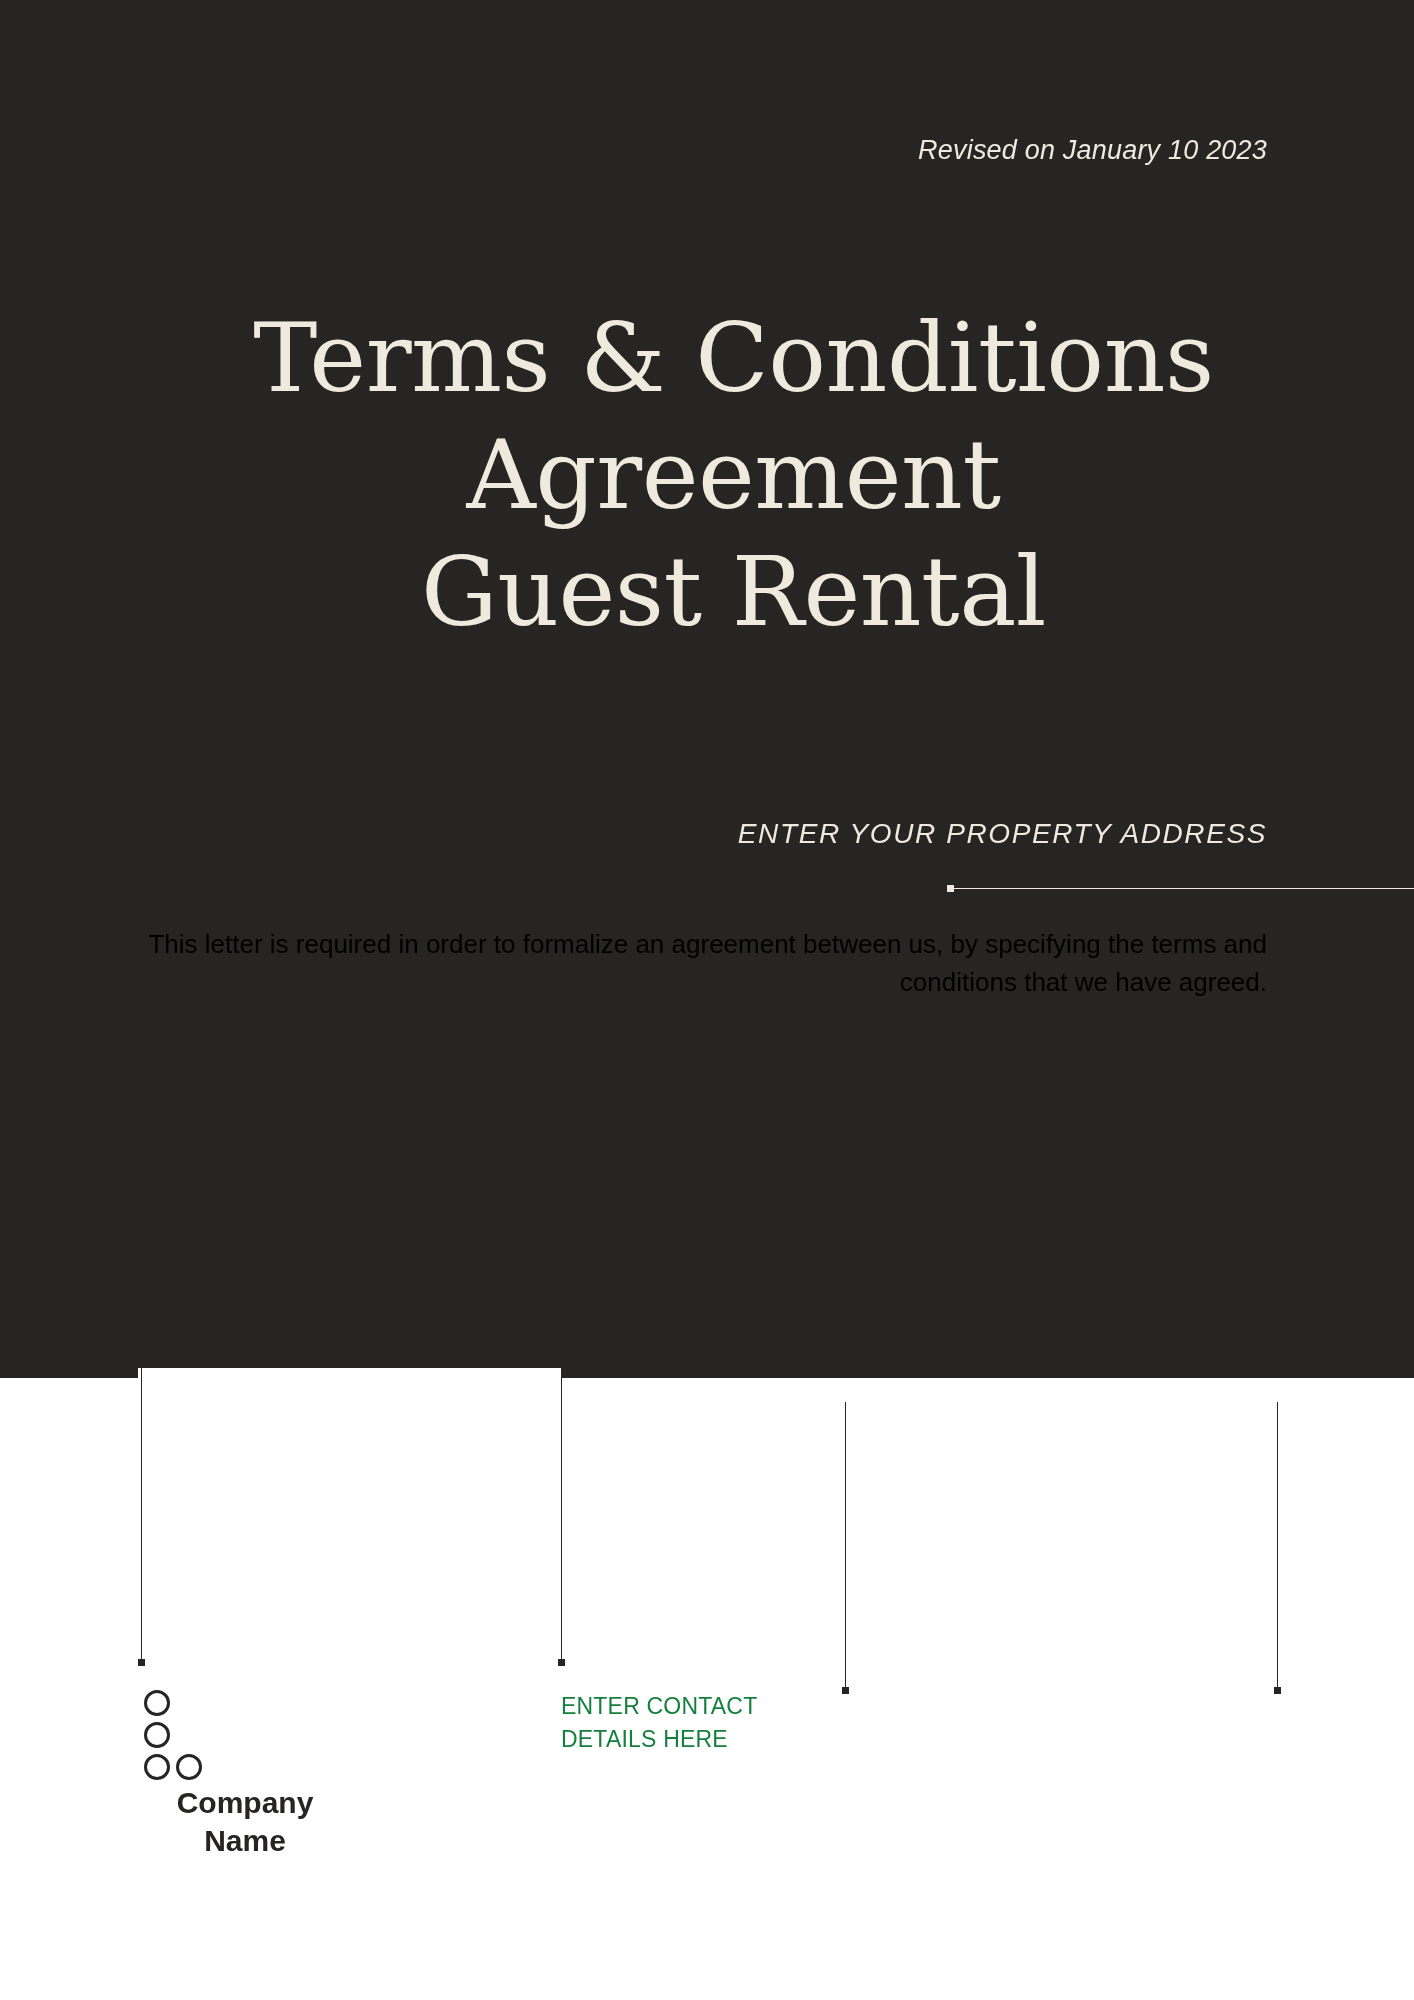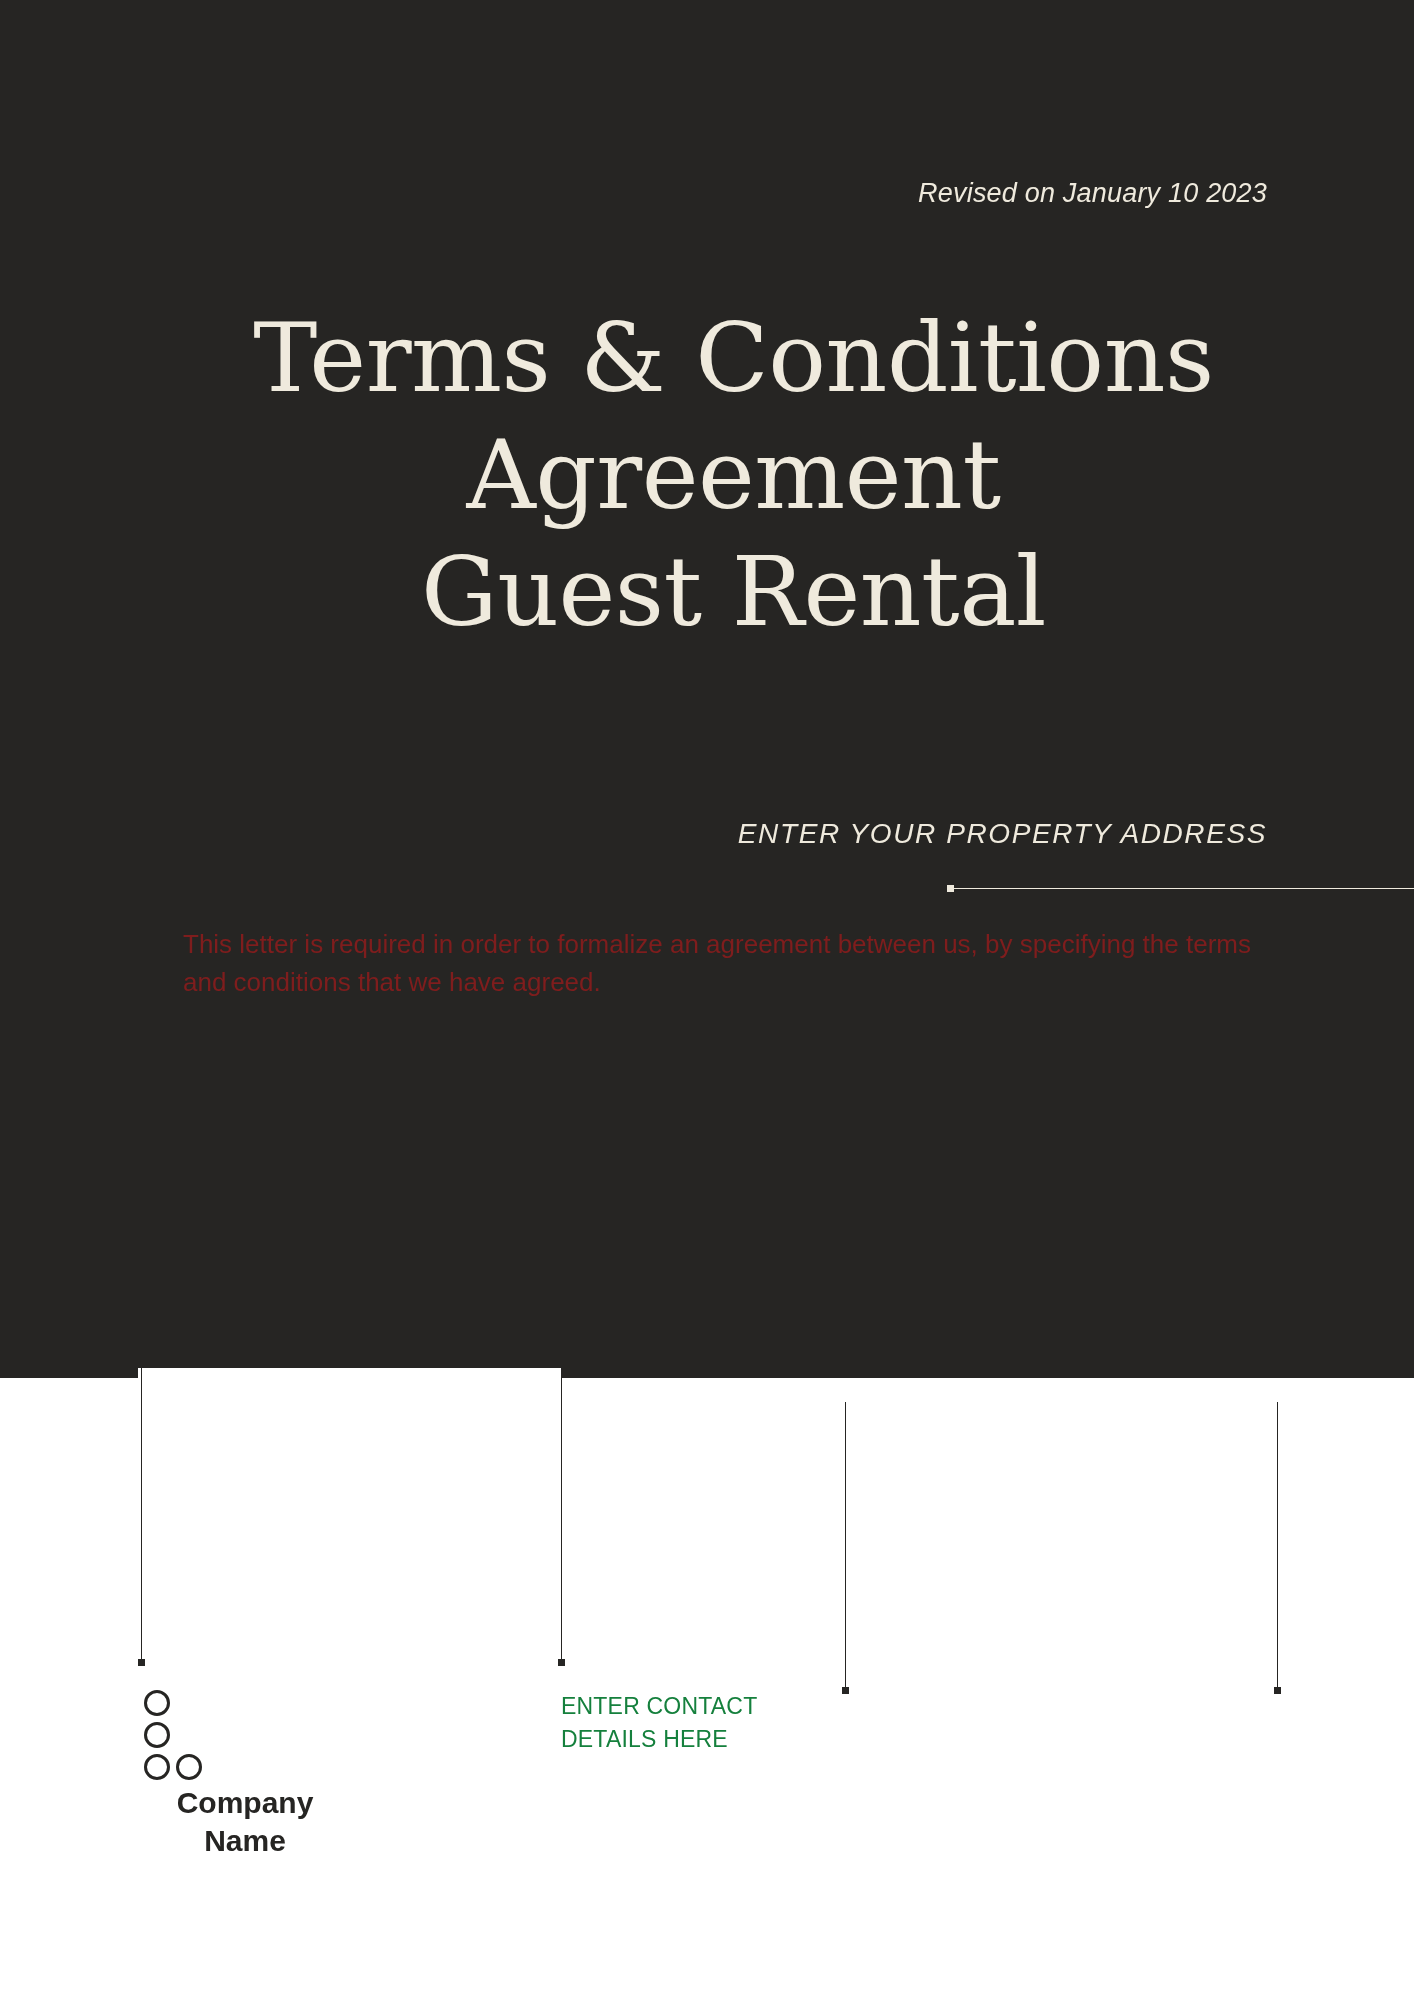--- a/index.html
+++ b/index.html
@@ -36,21 +36,20 @@
   
   .revised {
     position: absolute;
     right: 147px;
     top: 135px;
     color: #efeadd;
     font-size: 27px;
     font-style: italic;
     letter-spacing: 0.2px;
     white-space: nowrap;
-    margin-top: 43px;
   }
 
   
   .title {
     position: absolute;
     left: 200px;
     right: 147px;
     top: 300px;
     text-align: center;
     color: #efeadd;
@@ -91,25 +90,24 @@
     height: 7px;
     background: #efeadd;
   }
 
   
   .intro {
     position: absolute;
     left: 140px;
     right: 147px;
     top: 925px;
-    text-align: left;
-    color: #7f1d1d;
+    text-align: right;
+    color: #000000;
     font-size: 26px;
     line-height: 1.48;
-    margin-left: 43px;
   }
 
   
   .vline {
     position: absolute;
     width: 1px;
     background: #262523;
   }
   .vdot {
     position: absolute;

